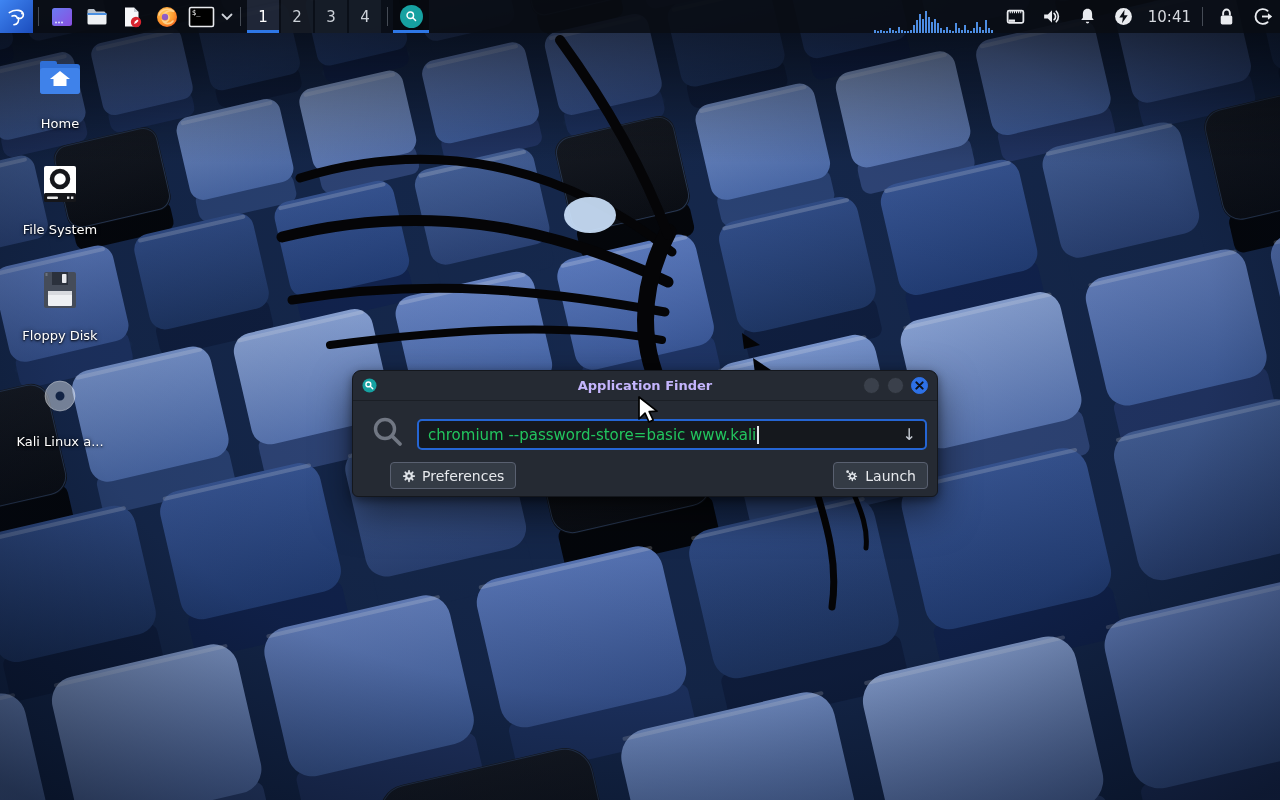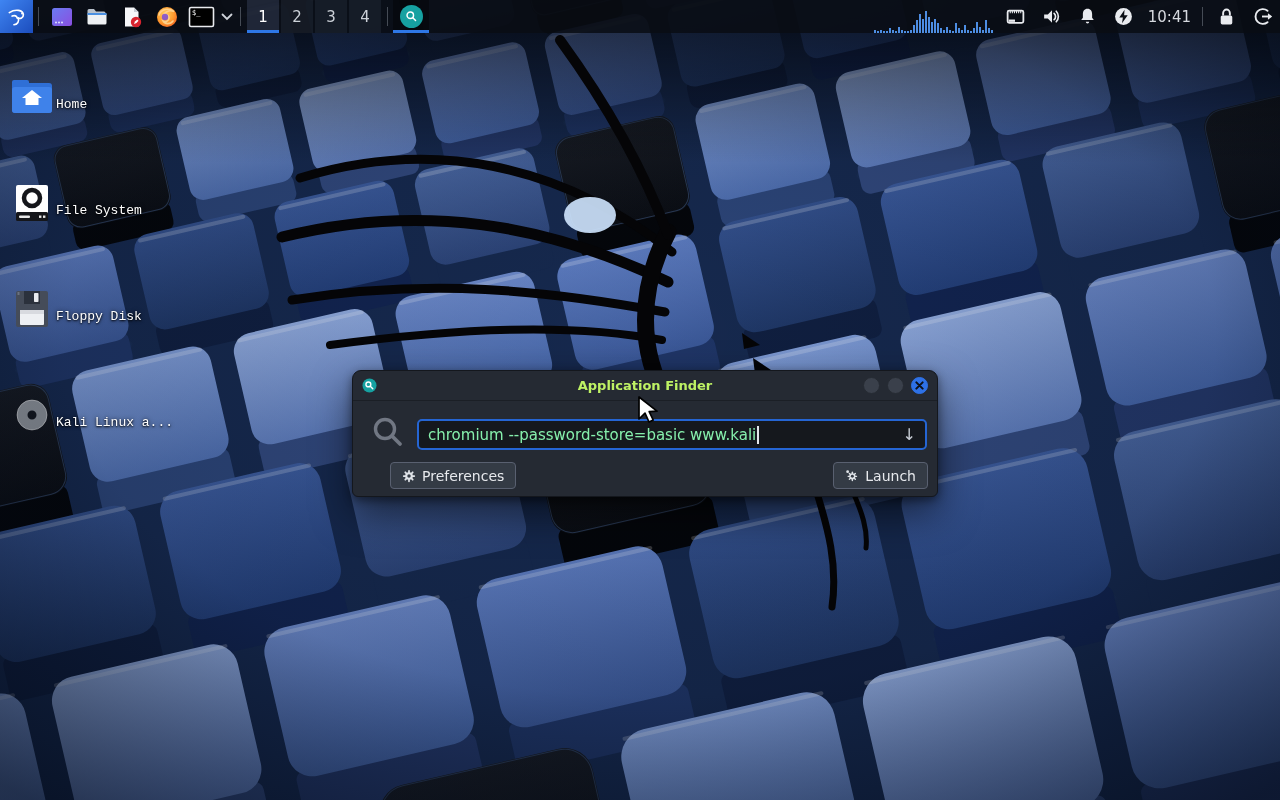--- a/index.html
+++ b/index.html
@@ -25,45 +25,45 @@
   .finder-badge { width:23px; height:23px; border-radius:50%; background:#16a1a1;
                   display:flex; align-items:center; justify-content:center; }
   .spacer { flex:1; }
   .cpu { width:126px; display:flex; align-items:flex-end; gap:1px; padding:0 2px; }
   .cpu div { width:2px; background:#4d8de2; }
   .tray { width:36px; }
   .clock { padding:0 6px; font-size:15px; color:#d6d9df; display:flex; align-items:center; }
 
   
   .desk-col { position:absolute; left:8px; top:54px; width:104px; z-index:10; }
-  .desk-item { width:104px; height:86px; margin-bottom:20px; display:flex; flex-direction:row;
-               align-items:center; justify-content:flex-start; cursor:default;font-family:Liberation Mono, monospace; }
+  .desk-item { width:104px; height:86px; margin-bottom:20px; display:flex; flex-direction:column;
+               align-items:center; justify-content:flex-start; cursor:default; }
   .desk-item svg { flex:0 0 auto; }
   .desk-label { margin-top:14px; font-size:13px; color:#ffffff;
                 text-shadow:0 1px 2px rgba(0,0,0,0.95), 0 0 4px rgba(0,0,0,0.7);
                 white-space:nowrap; }
 
   
   .dialog { position:absolute; left:352px; top:370px; width:586px; height:127px;
             background:#252a33; border:1px solid #14171d; border-radius:9px 9px 6px 6px;
             box-shadow:0 16px 38px rgba(0,0,0,0.55), 0 3px 10px rgba(0,0,0,0.45);
             z-index:40; }
   .titlebar { position:relative; height:30px; display:flex; align-items:center;
               padding:0 9px; border-bottom:1px solid #1b1f26; }
   .tb-title { position:absolute; left:0; right:0; text-align:center; font-weight:bold;
-              font-size:13px; color:#bef264; pointer-events:none; }
+              font-size:13px; color:#c4b5fd; pointer-events:none; }
   .tb-btns { margin-left:auto; display:flex; gap:7px; z-index:2; }
   .tb-circle { width:17px; height:17px; border-radius:50%; background:#3a404b;
                border:1px solid #262b33; display:flex; align-items:center; justify-content:center; }
   .tb-circle.close { background:#2e71e6; border-color:#2e71e6; }
   .fd-search-icon { position:absolute; left:17px; top:43px; }
   .fd-field { position:absolute; left:64px; top:48px; width:510px; height:31px;
               background:#15181d; border:2px solid #2565d3; border-radius:5px;
               display:flex; align-items:center; padding:0 9px; }
-  .fd-query { font-size:15px; color:#86efac; white-space:pre; }
+  .fd-query { font-size:15px; color:#22c55e; white-space:pre; }
   .fd-caret { width:1.5px; height:18px; background:#e3e6ea; margin-left:1px; }
   .fd-drop { margin-left:auto; color:#c9ced6; font-size:16px; line-height:1; }
   .fd-actions { position:absolute; left:9px; right:9px; top:91px; display:flex;
                 justify-content:space-between;padding-left:28px; }
   .fd-btn { height:27px; display:flex; align-items:center; gap:6px; padding:0 11px;
             background:#343b45; border:1px solid #596070; border-radius:4px;
             color:#e7e9ed; font-size:14px; font-family:"DejaVu Sans",sans-serif; }
 
   
   .cursor { position:absolute; left:636px; top:395px; z-index:60; }

